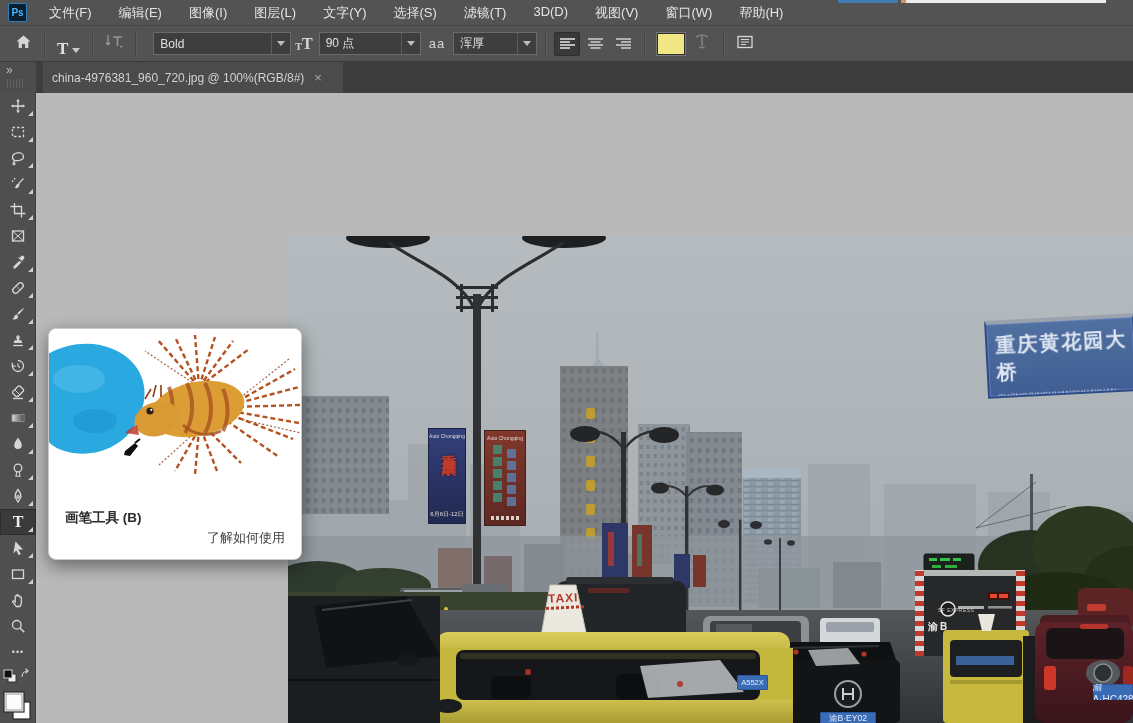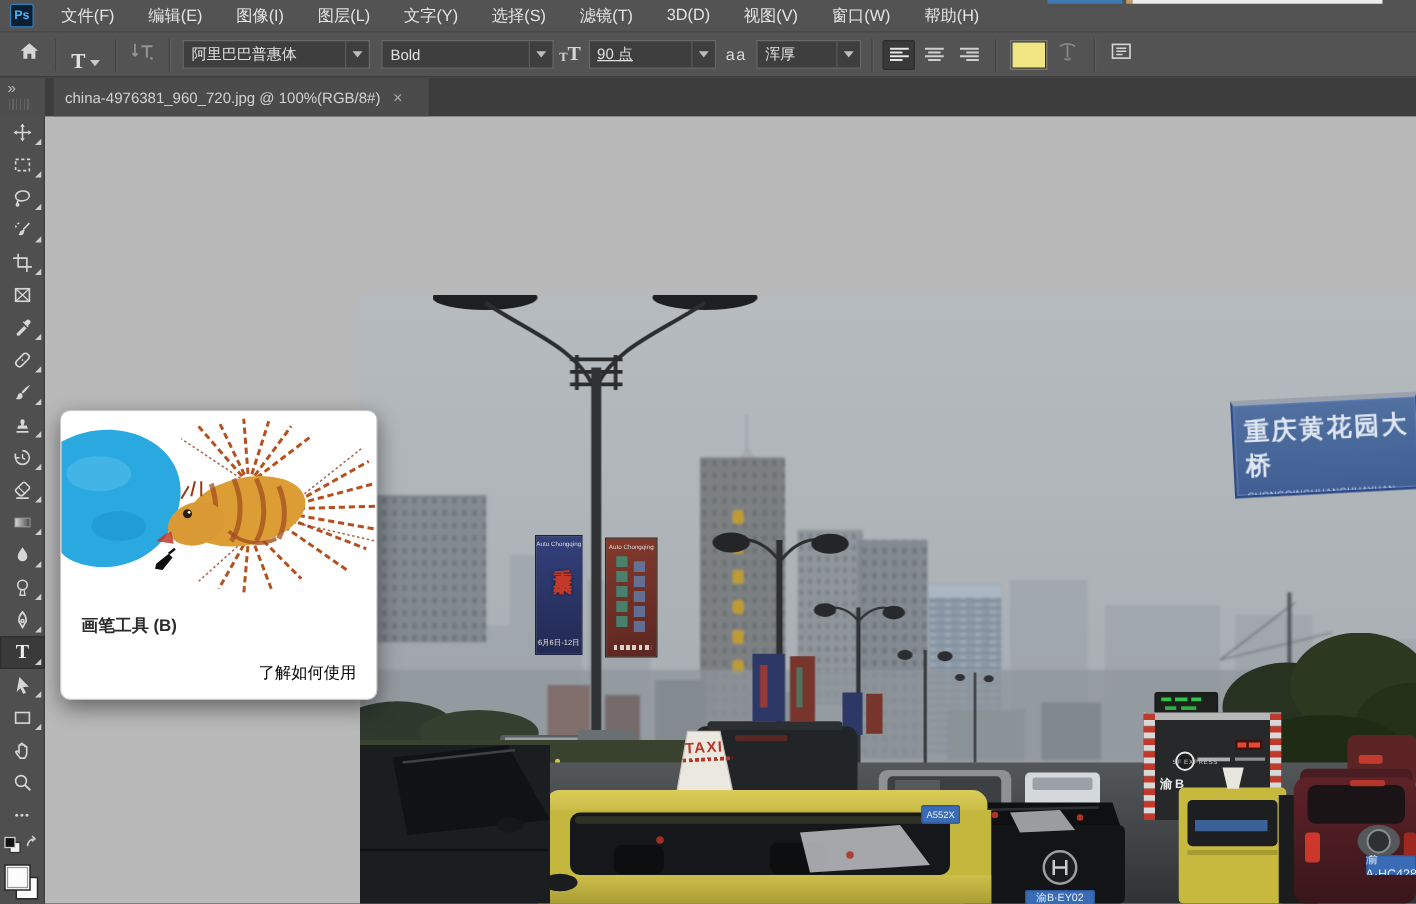--- a/index.html
+++ b/index.html
@@ -33,21 +33,21 @@
           border-top:5px solid #c9c9c9; display:inline-block; margin-bottom:4px; }
   .orient-btn { opacity:.65; }
   .field { height:23px; background:#3e3e3e; border:1px solid #6a6a6a; display:flex; align-items:center;
            color:#e0e0e0; font-size:12px; position:relative; }
   .field .val { flex:1; padding:0 6px; white-space:nowrap; overflow:hidden; }
   .field .dd { width:19px; height:100%; border-left:1px solid #5a5a5a; display:flex; align-items:center;
                justify-content:center; }
   .field .dd .chev { margin:0; border-top-color:#bdbdbd; }
   .f-family { width:150px; margin-left:2px; }
   .f-style  { width:138px; margin-left:9px; }
-  .f-size   { width:102px;text-decoration:underline; }
+  .f-size   { width:102px; }
   .f-aa     { width:84px; }
   .size-glyphs { display:flex; align-items:flex-end; margin:0 6px 0 4px; color:#d6d6d6;
                  font-family:"Liberation Serif", serif; font-weight:bold; line-height:1; }
   .size-glyphs .sm { font-size:10px; } .size-glyphs .bg { font-size:16px; }
   .aa-glyph { font-size:13px; color:#d6d6d6; margin:0 8px; letter-spacing:1px; }
   .align-group { display:flex; gap:2px; }
   .align-btn { width:26px; height:24px; display:flex; align-items:center; justify-content:center; border-radius:2px; }
   .align-btn.active { background:#393939; box-shadow:inset 0 0 0 1px #2e2e2e; }
   .swatch { width:28px; height:22px; background:#f0e684; border:1px solid #2e2e2e;
             box-shadow:0 0 0 1px #777; margin:0 4px; }
@@ -102,34 +102,34 @@
                       background:repeating-linear-gradient(#5f7fb0 0 9px,transparent 9px 12px); opacity:.8; }
   .banner-red .foot { position:absolute; bottom:5px; left:6px; width:30px; height:4px;
                       background:repeating-linear-gradient(90deg,#d8d4c8 0 3px,transparent 3px 5px); }
   .taxi-text { left:548px; top:591px; color:#b5372a; font-size:12px; font-weight:bold;
                transform:rotate(-3deg); letter-spacing:1px; }
   .taxi-sub { left:546px; top:606px; width:40px; height:3px; transform:rotate(-3deg);
               background:repeating-linear-gradient(90deg,#b5372a 0 3px,transparent 3px 5px); }
   .plate { position:absolute; z-index:6; background:#3a6bb5; border-radius:2px; color:#e6eefc;
            display:flex; align-items:center; justify-content:center; overflow:hidden;
            box-shadow:inset 0 0 0 1px #2c559a; }
-  .plate.minivan { left:737px; top:644px; width:31px; height:15px; font-size:7.5px; }
+  .plate.minivan { left:737px; top:675px; width:31px; height:15px; font-size:7.5px; }
   .plate.honda   { left:820px; top:712px; width:56px; height:13px; font-size:8.5px; }
   .plate.nissan  { left:1093px; top:684px; width:40px; height:16px; font-size:10px; }
   .truck-plate { left:928px; top:620px; color:#e9e9e9; font-size:10px; font-weight:bold; letter-spacing:2px; }
   .truck-brand { left:938px; top:607px; color:#c9c9c9; font-size:5px; letter-spacing:.5px; }
 
   
   .tooltip { position:absolute; left:48px; top:328px; width:254px; height:232px; background:#ffffff;
              border:1px solid #c9c9c9; border-radius:8px; box-shadow:0 6px 18px rgba(0,0,0,.45);
              overflow:hidden; z-index:20; }
   .tooltip .pic { width:100%; height:150px; background:#fff; }
-  .tooltip .t-title { margin:13px 16px 0; color:#2b2b2b; font-size:13.5px; font-weight:bold; }
+  .tooltip .t-title { margin:30px 16px 0; color:#2b2b2b; font-size:13.5px; font-weight:bold; }
   .tooltip .t-desc { margin:8px 16px 0; color:#6e6e6e; font-size:12px; }
-  .tooltip .t-link { position:absolute; right:16px; bottom:12px; color:#000000; font-size:13px; cursor:pointer; }
+  .tooltip .t-link { position:absolute; right:16px; bottom:12px; color:#404040; font-size:13px; cursor:pointer; }
 </style>
 </head>
 <body>
 
 <div id="app">
 
   <div class="sliver blue"></div>
   <div class="sliver dot"></div>
   <div class="sliver white"></div>
 
@@ -166,26 +166,20 @@
     <div class="opt-sep"></div>
     <div class="icon-btn orient-btn">
       <span>
         <svg width="20" height="17" viewBox="0 0 20 17">
             <path d="M4 2v10M4 12l-2-2.5M4 12l2-2.5" stroke="#b9b9b9" fill="none" stroke-width="1.3"></path>
             <path d="M9 4h9M13.5 4v9M16.5 13l1.5 1.5" stroke="#b9b9b9" fill="none" stroke-width="1.6"></path>
           </svg>
       </span>
     </div>
     <div class="opt-sep"></div>
-    <div class="field f-family">
-      <span class="val">阿里巴巴普惠体</span>
-      <span class="dd">
-          <span class="chev"></span>
-        </span>
-    </div>
     <div class="field f-style">
       <span class="val">Bold</span>
       <span class="dd">
           <span class="chev"></span>
         </span>
     </div>
     <div class="size-glyphs">
       <span class="sm">T</span>
         <span class="bg">T</span>
     </div>

